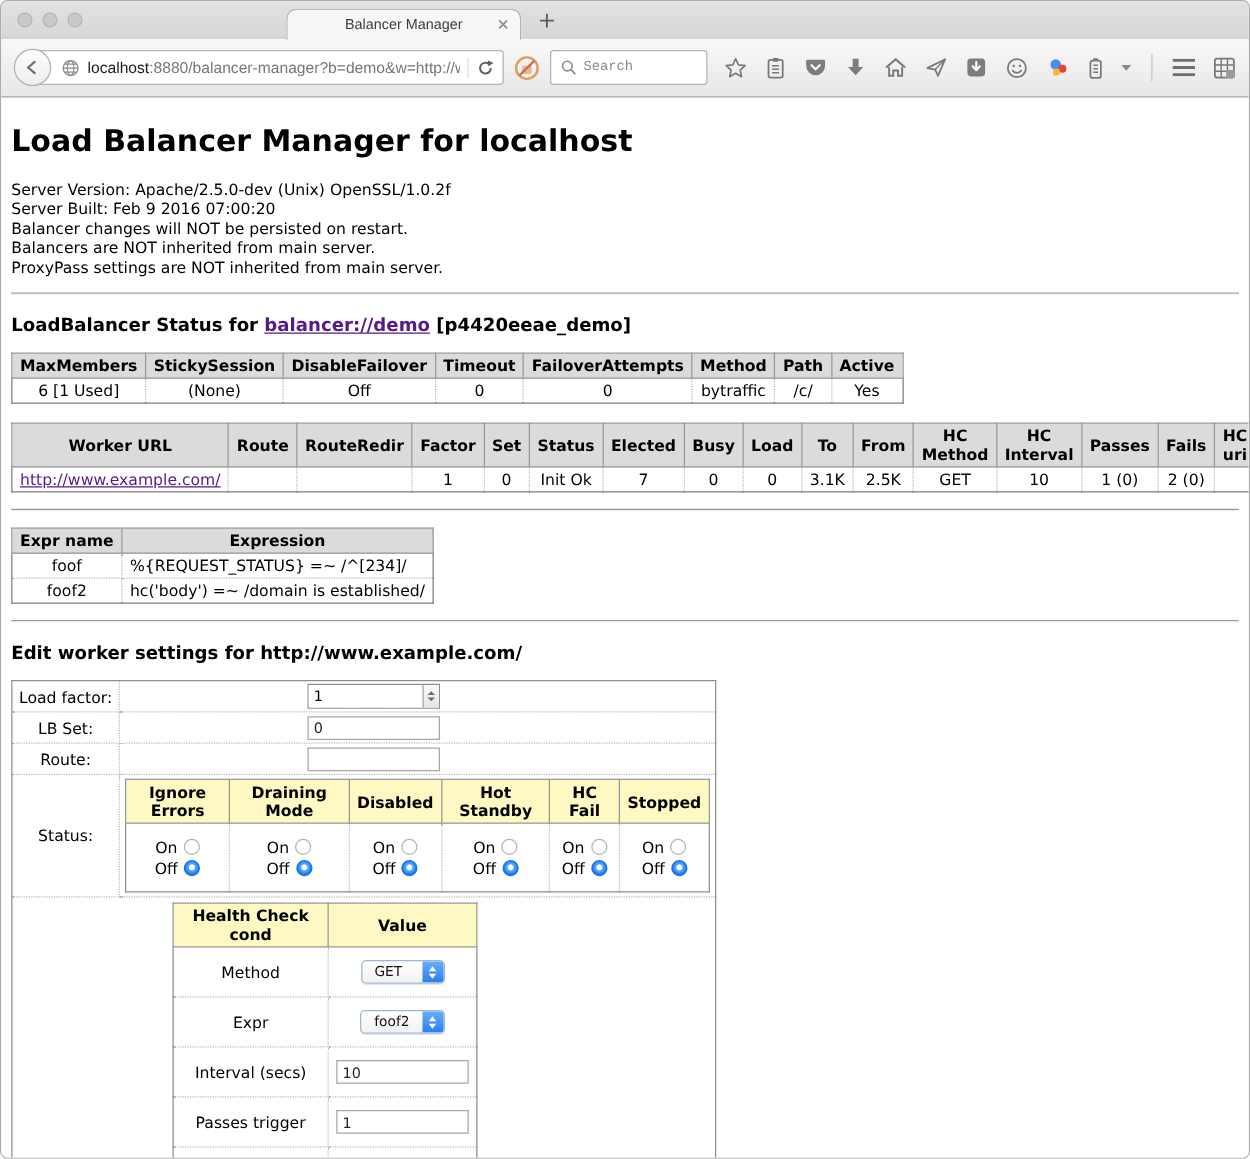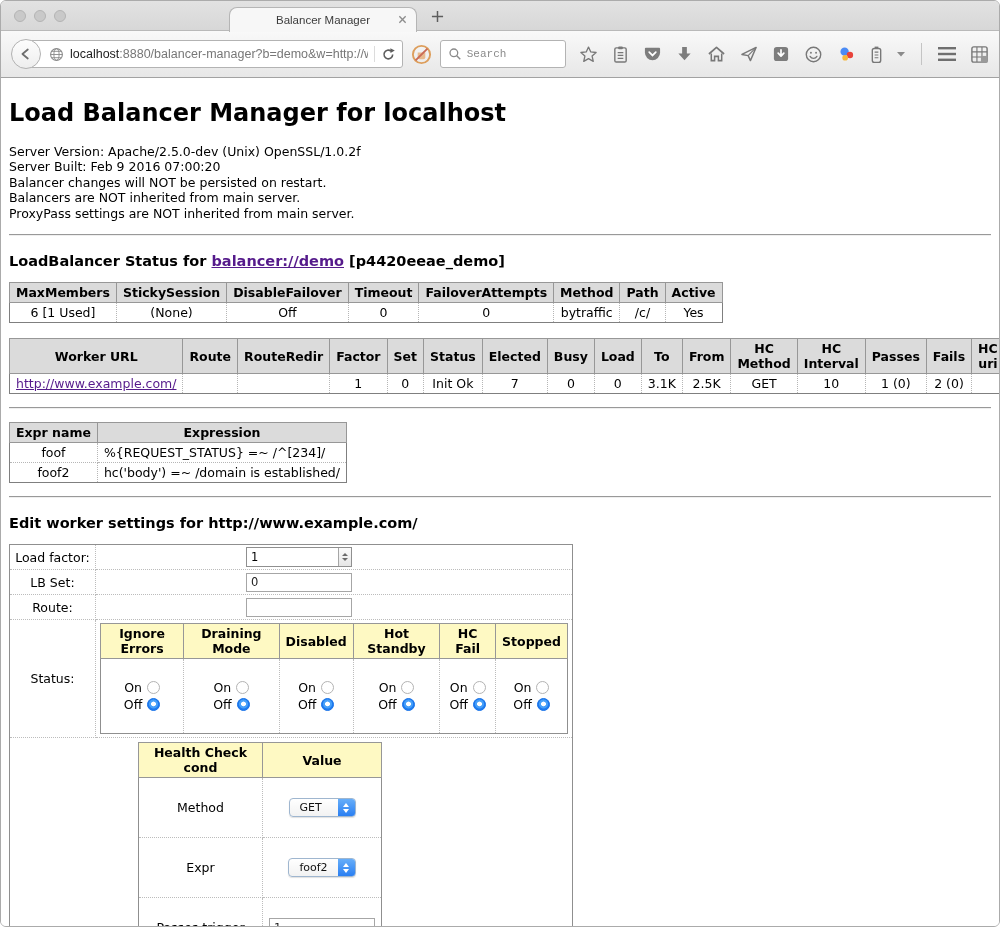--- a/index.html
+++ b/index.html
@@ -62,21 +62,21 @@
   table.formtbl { border-collapse:collapse; border:1px solid #8f8f8f; font-size:12.5px; width:564px; }
   table.formtbl > tbody > tr > td { border:1px dotted #bcbcbc; height:25px; }
   td.flabel { width:86px; text-align:center; }
   td.fval   { text-align:left; padding-left:150px; }
   td.statuscell { padding:3px 4px; }
   td.hccell { padding:4px 0 4px 128px; }
 
   table.subtbl { border-collapse:collapse; border:1px solid #8f8f8f; font-size:12.5px; }
   table.subtbl th { background:#fef9c3; font-weight:bold; text-align:center;
                     border:1px solid #979797; padding:2px 6px; }
-  table.subtbl td { border:1px dotted #bcbcbc; text-align:center; padding:20px 6px; }
+  table.subtbl td { border:1px dotted #bcbcbc; text-align:center; padding:10px 6px; }
   .radio-line { display:flex; align-items:center; justify-content:center; gap:5px; line-height:17px; }
   input.rdo { appearance:none; -webkit-appearance:none; width:13px; height:13px; border-radius:50%;
               border:1px solid #b3b3b3; background:#fff; margin:0; }
   input.rdo:checked { border:1px solid #1a73e8;
       background:radial-gradient(circle at 50% 45%, #ffffff 0 2.1px, #47a0f9 2.7px 4px, #1d7bf0 5px); }
 
   .hc-label { width:124px; }
   .hc-value { width:116px; }
   input.txt { width:106px; height:19px; border:1px solid #a6a6a6; font-size:11.5px; padding:0 4px;
               font-family:"DejaVu Sans",sans-serif; color:#222; outline:none; }
@@ -488,20 +488,24 @@
                 <span class="mac-select">
                   <span class="sel-label">foof2</span>
                   <span class="sel-stepper">
                           <span class="chev-up"></span>
                           <span class="chev-dn"></span>
                         </span>
                 </span>
               </td>
             </tr>
             <tr>
+              <td>Interval (secs)</td>
+              <td><input class="txt" type="text" value="10" style=""></td>
+            </tr>
+            <tr>
               <td>Passes trigger</td>
               <td><input class="txt" type="text" value="1" style=""></td>
             </tr>
             <tr>
               <td>Fails trigger)</td>
               <td><input class="txt" type="text" value="2" style=""></td>
             </tr>
             <tr>
               <td>HC uri</td>
               <td><input class="txt" type="text" value="" style=""></td>

